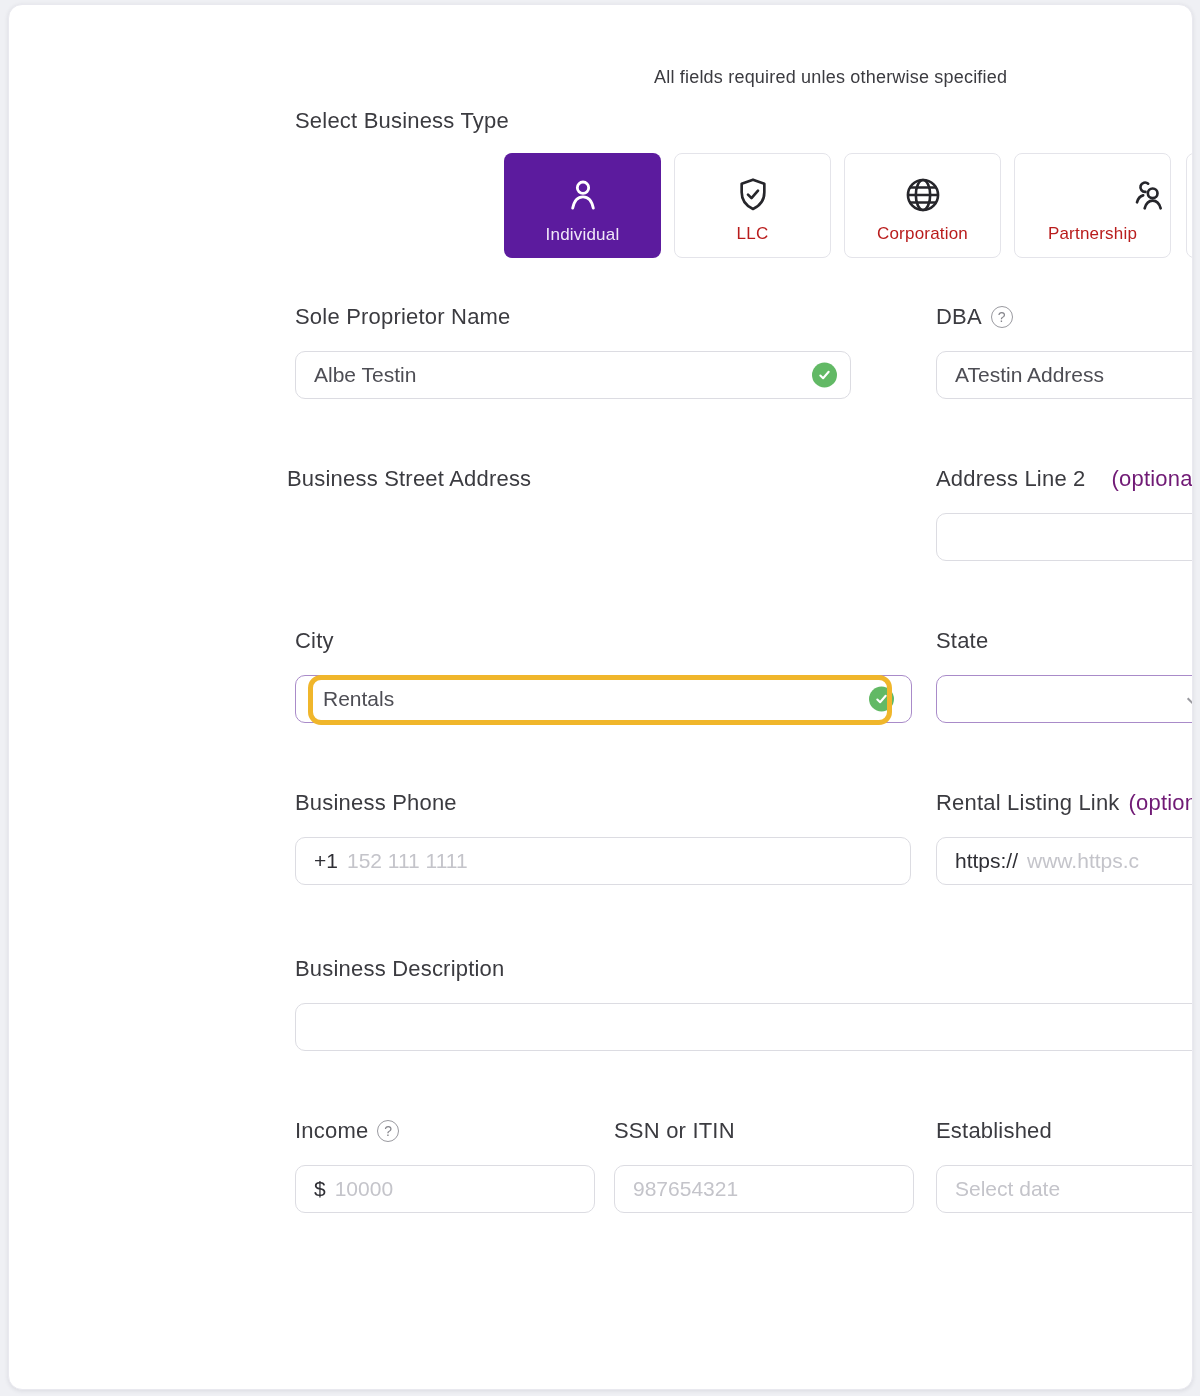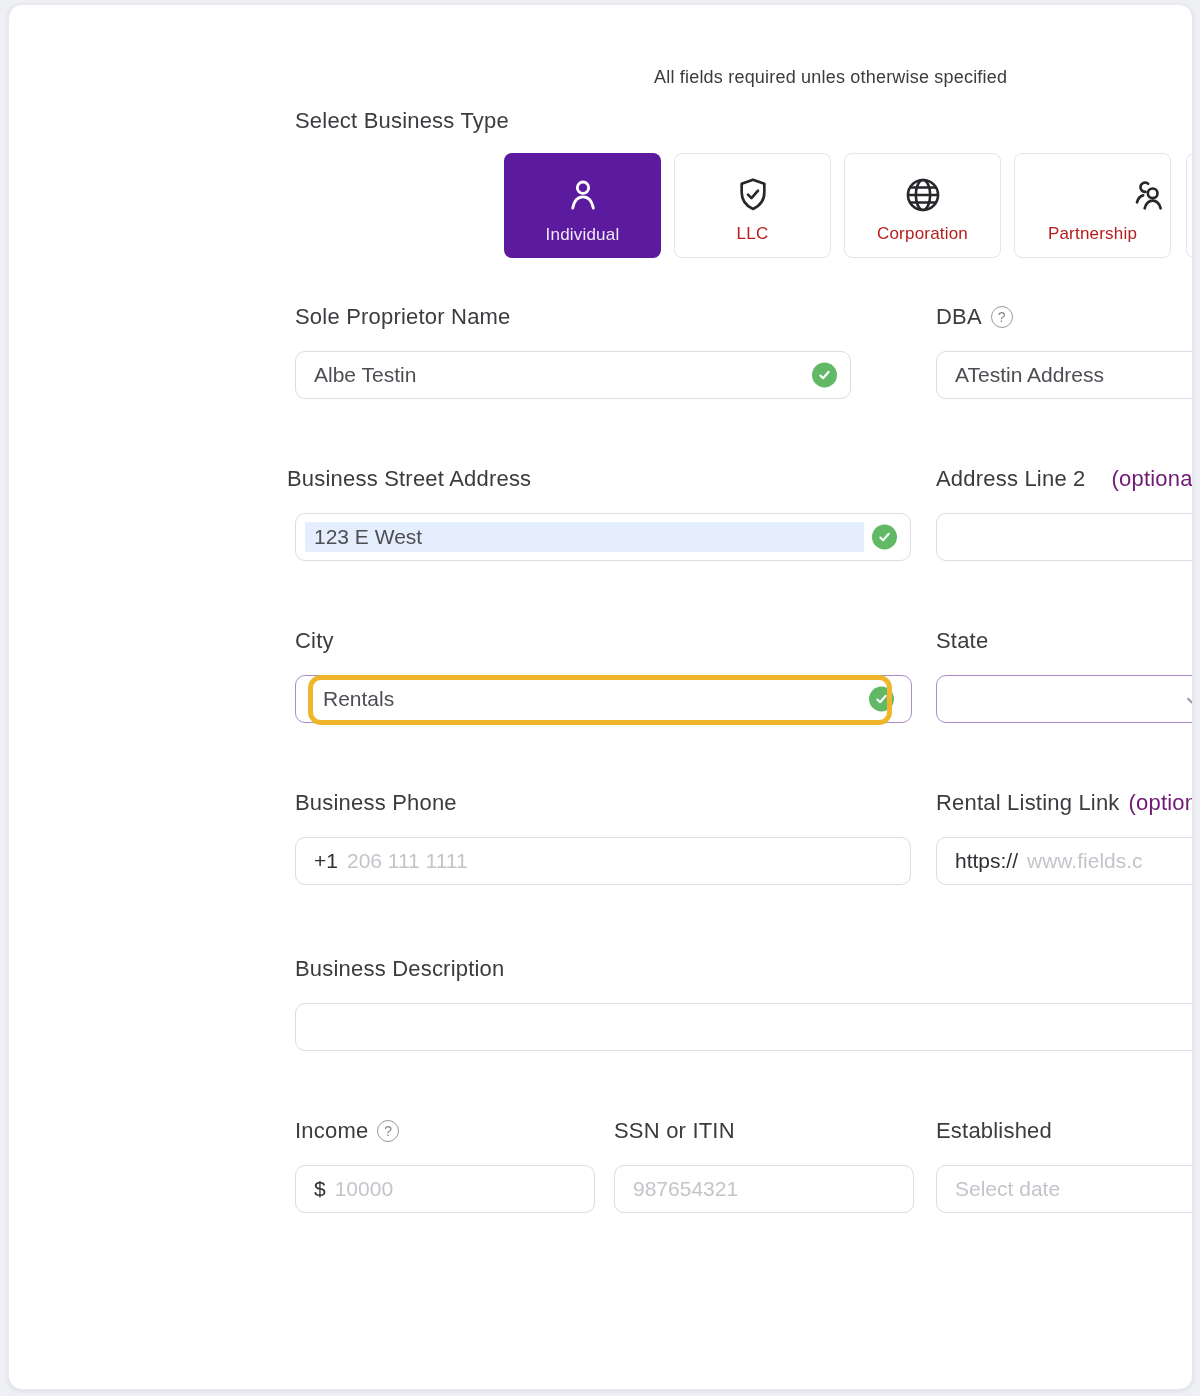--- a/index.html
+++ b/index.html
@@ -177,29 +177,20 @@
   </div>
 
   <div class="abs field-label" style="left:278px;top:461px;">
     <span>Business Street Address</span>
   </div>
   <div class="abs field-label" style="left:927px;top:461px;gap:26px;">
     <span>Address Line 2</span>
     <span class="optional">(optional)</span>
   </div>
 
-  <div class="input-box" style="left:286px;top:508px;width:616px;">
-    <span class="autofill-bg"></span>
-    <span class="val">123 E West</span>
-    <span class="valid-check">
-      <svg width="13" height="13" viewBox="0 0 14 14" fill="none" stroke="#ffffff" stroke-width="2.2" stroke-linecap="round" stroke-linejoin="round">
-          <path d="M2.5 7.5l3 3 6-7"></path>
-        </svg>
-    </span>
-  </div>
   <div class="input-box" style="left:927px;top:508px;width:620px;"></div>
 
   <div class="abs field-label" style="left:286px;top:623px;">
     <span>City</span>
   </div>
   <div class="abs field-label" style="left:927px;top:623px;">
     <span>State</span>
   </div>
 
   <div class="input-box city-box" style="left:286px;top:670px;width:617px;padding-left:27px;">
@@ -218,25 +209,25 @@
   <div class="abs field-label" style="left:286px;top:785px;">
     <span>Business Phone</span>
   </div>
   <div class="abs field-label" style="left:927px;top:785px;">
     <span>Rental Listing Link</span>
     <span class="optional">(optional)</span>
   </div>
 
   <div class="input-box" style="left:286px;top:832px;width:616px;">
     <span class="prefix">+1</span>
-    <span class="ph">206 111 1111</span>
+    <span class="ph">152 111 1111</span>
   </div>
   <div class="input-box" style="left:927px;top:832px;width:620px;">
     <span class="prefix">https://</span>
-    <span class="ph">www.fields.c</span>
+    <span class="ph">www.https.c</span>
   </div>
 
   <div class="abs field-label" style="left:286px;top:951px;">
     <span>Business Description</span>
   </div>
   <div class="input-box" style="left:286px;top:998px;width:912px;"></div>
 
   <div class="abs field-label" style="left:286px;top:1113px;">
     <span>Income</span>
     <span class="help-icon">

